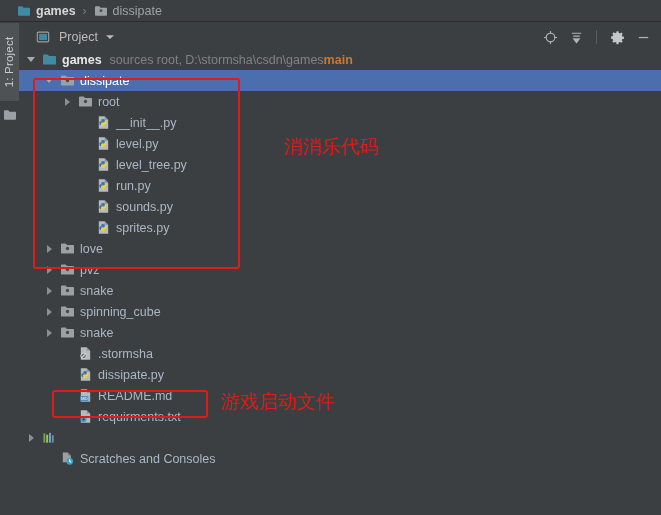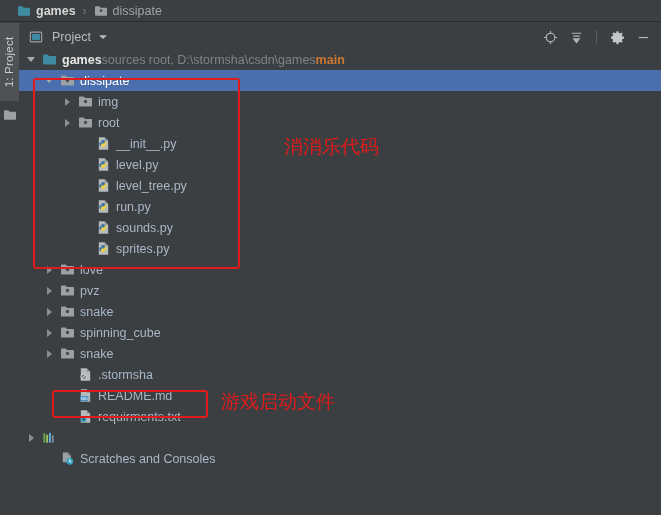--- a/index.html
+++ b/index.html
@@ -64,21 +64,21 @@
     position: absolute;
     left: 19px; top: 23px;
     width: 642px; height: 492px;
     background: #3c3f41;
   }
   .panel-toolbar {
     height: 29px;
     background: #3c3f41;
     display: flex; align-items: center;
     border-bottom: 1px solid #2b2b2b;
-    padding: 0 6px 0 9px;
+    padding: 0 6px 0 16px;
     box-sizing: border-box;
   }
   .panel-title {
     display: flex; align-items: center; gap: 6px;
     color: #bbbbbb; font-size: 12.5px;
   }
   .panel-toolbar-spacer { flex: 1; }
   .tb-icons { display: flex; align-items: center; gap: 10px; padding-right: 4px;}
   .tb-sep { width: 1px; height: 14px; background: #5a5d5f; margin: 0 2px; }
   .tb-btn { width: 16px; height: 16px; display:flex; align-items:center; justify-content:center; cursor: pointer;}
@@ -118,21 +118,21 @@
   .arrow.down::before {
     content: "";
     position: absolute; left: 0px; top: 3px;
     border-top: 5px solid #a7acae;
     border-left: 4.5px solid transparent;
     border-right: 4.5px solid transparent;
   }
   .icon-box { width: 16px; height: 16px; flex: 0 0 16px; margin-right: 5px; display:flex; align-items:center; justify-content:center;}
   .node-label { color: #a9b7c6; }
   .node-label.bold-white { color: #e6e6e6; font-weight: bold; }
-  .node-meta { color: #808385; }
+  .node-meta { color: #808385; margin-left: 8px; }
   .node-branch { color: #cc7832; font-weight: bold; }
 
   
   .redbox {
     position: absolute;
     border: 2.5px solid #e01b1b;
     border-radius: 3px;
     pointer-events: none;
   }
   .redtext {
@@ -250,31 +250,20 @@
       </div>
       <div class="row">
         <span style="flex: 0 0 44px;"></span>
         <span class="arrow right"></span>
         <span class="icon-box">
           <svg width="15" height="13" viewBox="0 0 16 14">
             <path d="M1 2.5a1 1 0 0 1 1-1h4l1.4 1.6H14a1 1 0 0 1 1 1v7.4a1 1 0 0 1-1 1H2a1 1 0 0 1-1-1z" fill="#9aa0a3"></path>
             <circle cx="8" cy="7" r="1.8" fill="#474a4c"></circle>
           </svg>
         </span>
-        <span class="node-label">img</span>
-      </div>
-      <div class="row">
-        <span style="flex: 0 0 44px;"></span>
-        <span class="arrow right"></span>
-        <span class="icon-box">
-          <svg width="15" height="13" viewBox="0 0 16 14">
-            <path d="M1 2.5a1 1 0 0 1 1-1h4l1.4 1.6H14a1 1 0 0 1 1 1v7.4a1 1 0 0 1-1 1H2a1 1 0 0 1-1-1z" fill="#9aa0a3"></path>
-            <circle cx="8" cy="7" r="1.8" fill="#474a4c"></circle>
-          </svg>
-        </span>
         <span class="node-label">root</span>
       </div>
       <div class="row">
         <span style="flex: 0 0 62px;"></span>
         <span class="arrow "></span>
         <span class="icon-box">
           <svg width="15" height="15" viewBox="0 0 16 16">
             <path d="M3 1.3h6.2L13 5v9.7H3z" fill="#b5bbbe"></path>
             <path d="M9.2 1.3 13 5H9.2z" fill="#8e9497"></path>
             <path d="M7.4 4.2c-1.9 0-1.8 .8-1.8 .8v1.4h1.9v.3H4.9s-1.3-.15-1.3 1.9c0 2 1.1 1.95 1.1 1.95h.7V9.3s-.04-1.1 1.05-1.1h1.9s1.02.02 1.02-1V5.3s.16-1.1-1.95-1.1zm-1 .6a.37.37 0 1 1 0 .74.37.37 0 0 1 0-.74z" fill="#3b74a3"></path>
@@ -408,20 +397,33 @@
         <span class="arrow "></span>
         <span class="icon-box">
           <svg width="15" height="15" viewBox="0 0 16 16">
             <path d="M3 1.3h6.2L13 5v9.7H3z" fill="#b5bbbe"></path>
             <path d="M9.2 1.3 13 5H9.2z" fill="#8e9497"></path>
             <circle cx="6" cy="10.5" r="3" fill="#6b7073" stroke="#d8dcde" stroke-width="1"></circle>
             <path d="M4 12.5 8 8.5" stroke="#d8dcde" stroke-width="1.1"></path>
           </svg>
         </span>
         <span class="node-label">.stormsha</span>
+      </div>
+      <div class="row">
+        <span style="flex: 0 0 44px;"></span>
+        <span class="arrow "></span>
+        <span class="icon-box">
+          <svg width="15" height="15" viewBox="0 0 16 16">
+            <path d="M3 1.3h6.2L13 5v9.7H3z" fill="#b5bbbe"></path>
+            <path d="M9.2 1.3 13 5H9.2z" fill="#8e9497"></path>
+            <path d="M7.4 4.2c-1.9 0-1.8 .8-1.8 .8v1.4h1.9v.3H4.9s-1.3-.15-1.3 1.9c0 2 1.1 1.95 1.1 1.95h.7V9.3s-.04-1.1 1.05-1.1h1.9s1.02.02 1.02-1V5.3s.16-1.1-1.95-1.1zm-1 .6a.37.37 0 1 1 0 .74.37.37 0 0 1 0-.74z" fill="#3b74a3"></path>
+            <path d="M7.5 12.1c1.9 0 1.85-.8 1.85-.8V9.9H7.4v-.3h2.6s1.3.15 1.3-1.9c0-2-1.1-1.95-1.1-1.95h-.72V7s.04 1.1-1.05 1.1H6.6s-1.02-.02-1.02 1v1.9s-.17 1.1 1.92 1.1zm1-.6a.37.37 0 1 1 0-.74.37.37 0 0 1 0 .74z" fill="#f0d23e"></path>
+          </svg>
+        </span>
+        <span class="node-label">dissipate.py</span>
       </div>
       <div class="row">
         <span style="flex: 0 0 44px;"></span>
         <span class="arrow "></span>
         <span class="icon-box">
           <svg width="15" height="15" viewBox="0 0 16 16">
             <path d="M3 1.3h6.2L13 5v9.7H3z" fill="#b5bbbe"></path>
             <path d="M9.2 1.3 13 5H9.2z" fill="#8e9497"></path>
             <rect x="2.4" y="8.6" width="8.6" height="5.4" fill="#4b90c4"></rect>
             <text x="6.7" y="12.9" font-size="4.6" font-family="Liberation Sans, sans-serif" fill="#ffffff" text-anchor="middle">MD</text>

